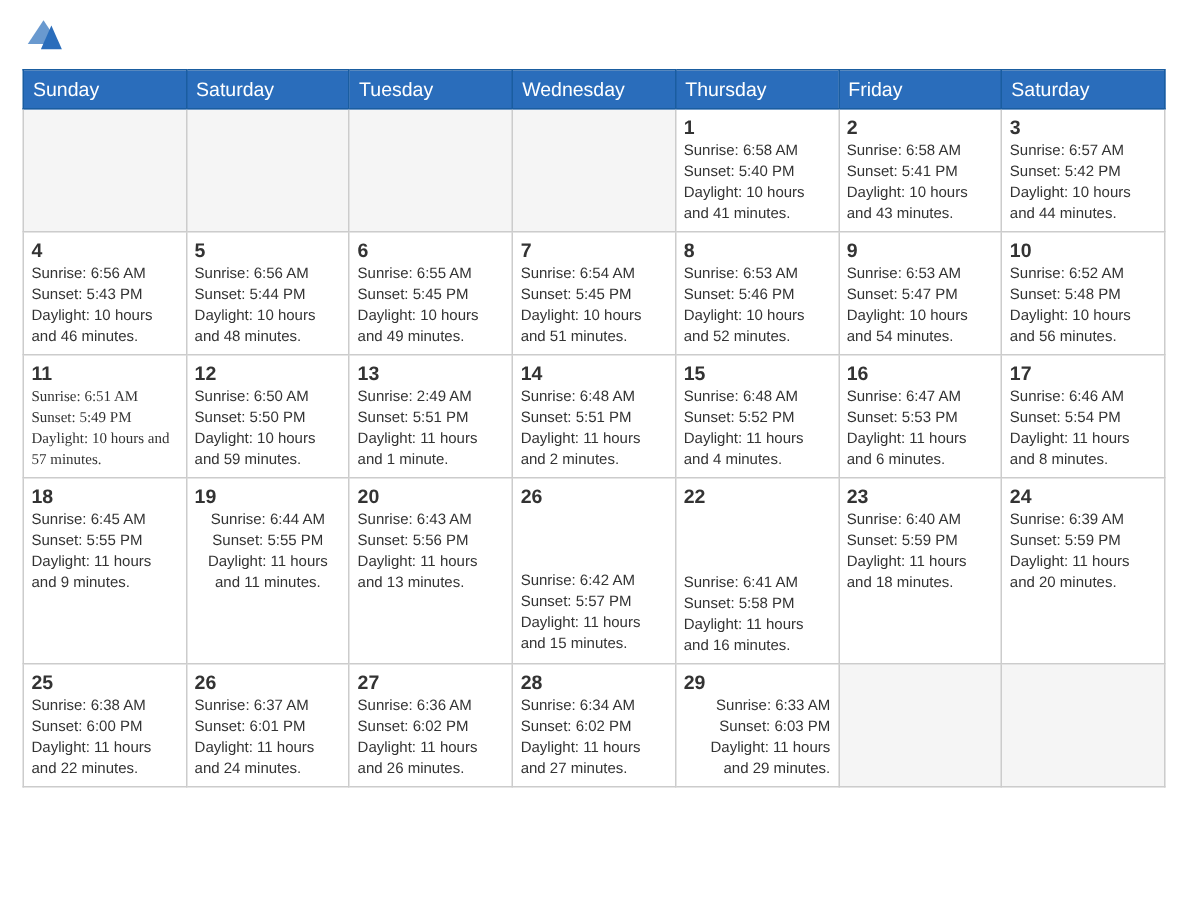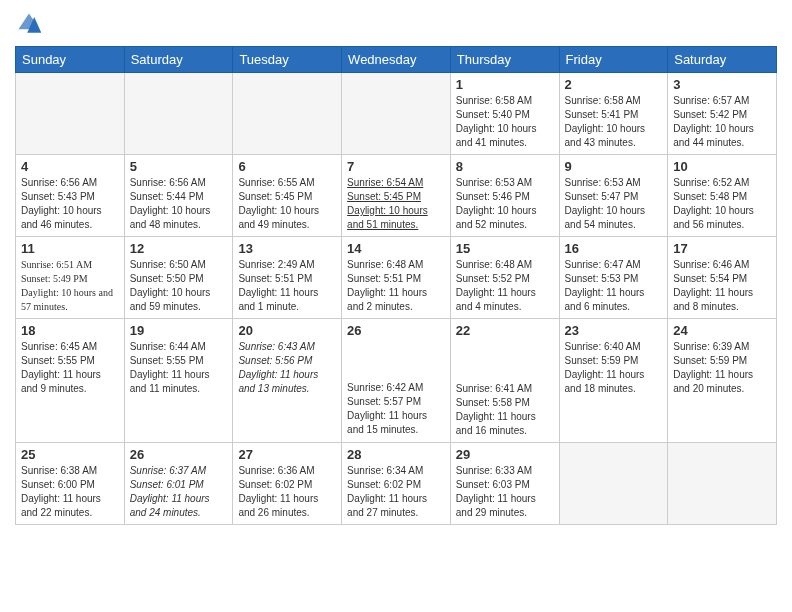--- a/index.html
+++ b/index.html
@@ -162,21 +162,21 @@
 Daylight: 10 hours and 48 minutes.</div>
           </td>
           <td>
             <div class="day-num">6</div>
             <div class="day-info" style="white-space: pre-line;">Sunrise: 6:55 AM
 Sunset: 5:45 PM
 Daylight: 10 hours and 49 minutes.</div>
           </td>
           <td>
             <div class="day-num">7</div>
-            <div class="day-info" style="white-space: pre-line; text-decoration: underline;">Sunrise: 6:54 AM
+            <div class="day-info" style="white-space: pre-line;">Sunrise: 6:54 AM
 Sunset: 5:45 PM
 Daylight: 10 hours and 51 minutes.</div>
           </td>
           <td>
             <div class="day-num">8</div>
             <div class="day-info" style="white-space: pre-line;">Sunrise: 6:53 AM
 Sunset: 5:46 PM
 Daylight: 10 hours and 52 minutes.</div>
           </td>
           <td>
@@ -238,27 +238,27 @@
         </tr>
         <tr>
           <td>
             <div class="day-num">18</div>
             <div class="day-info" style="white-space: pre-line;">Sunrise: 6:45 AM
 Sunset: 5:55 PM
 Daylight: 11 hours and 9 minutes.</div>
           </td>
           <td>
             <div class="day-num">19</div>
-            <div class="day-info" style="white-space: pre-line;">Sunrise: 6:44 AM
+            <div class="day-info" style="white-space: pre-line; text-align: center;">Sunrise: 6:44 AM
 Sunset: 5:55 PM
 Daylight: 11 hours and 11 minutes.</div>
           </td>
           <td>
             <div class="day-num">20</div>
-            <div class="day-info" style="white-space: pre-line; font-style: italic;">Sunrise: 6:43 AM
+            <div class="day-info" style="white-space: pre-line;">Sunrise: 6:43 AM
 Sunset: 5:56 PM
 Daylight: 11 hours and 13 minutes.</div>
           </td>
           <td>
             <div class="day-num">26</div>
             <div class="day-info" style="white-space: pre-line; margin-top: 43px;">Sunrise: 6:42 AM
 Sunset: 5:57 PM
 Daylight: 11 hours and 15 minutes.</div>
           </td>
           <td>
@@ -282,39 +282,39 @@
         </tr>
         <tr>
           <td>
             <div class="day-num">25</div>
             <div class="day-info" style="white-space: pre-line;">Sunrise: 6:38 AM
 Sunset: 6:00 PM
 Daylight: 11 hours and 22 minutes.</div>
           </td>
           <td>
             <div class="day-num">26</div>
-            <div class="day-info" style="white-space: pre-line; font-style: italic;">Sunrise: 6:37 AM
+            <div class="day-info" style="white-space: pre-line;">Sunrise: 6:37 AM
 Sunset: 6:01 PM
 Daylight: 11 hours and 24 minutes.</div>
           </td>
           <td>
             <div class="day-num">27</div>
             <div class="day-info" style="white-space: pre-line;">Sunrise: 6:36 AM
 Sunset: 6:02 PM
 Daylight: 11 hours and 26 minutes.</div>
           </td>
           <td>
             <div class="day-num">28</div>
             <div class="day-info" style="white-space: pre-line;">Sunrise: 6:34 AM
 Sunset: 6:02 PM
 Daylight: 11 hours and 27 minutes.</div>
           </td>
           <td>
             <div class="day-num">29</div>
-            <div class="day-info" style="white-space: pre-line;">Sunrise: 6:33 AM
+            <div class="day-info" style="white-space: pre-line; text-align: right;">Sunrise: 6:33 AM
 Sunset: 6:03 PM
 Daylight: 11 hours and 29 minutes.</div>
           </td>
           <td class="empty"></td>
           <td class="empty"></td>
         </tr>
       </tbody>
   </table>
 </div>
 

